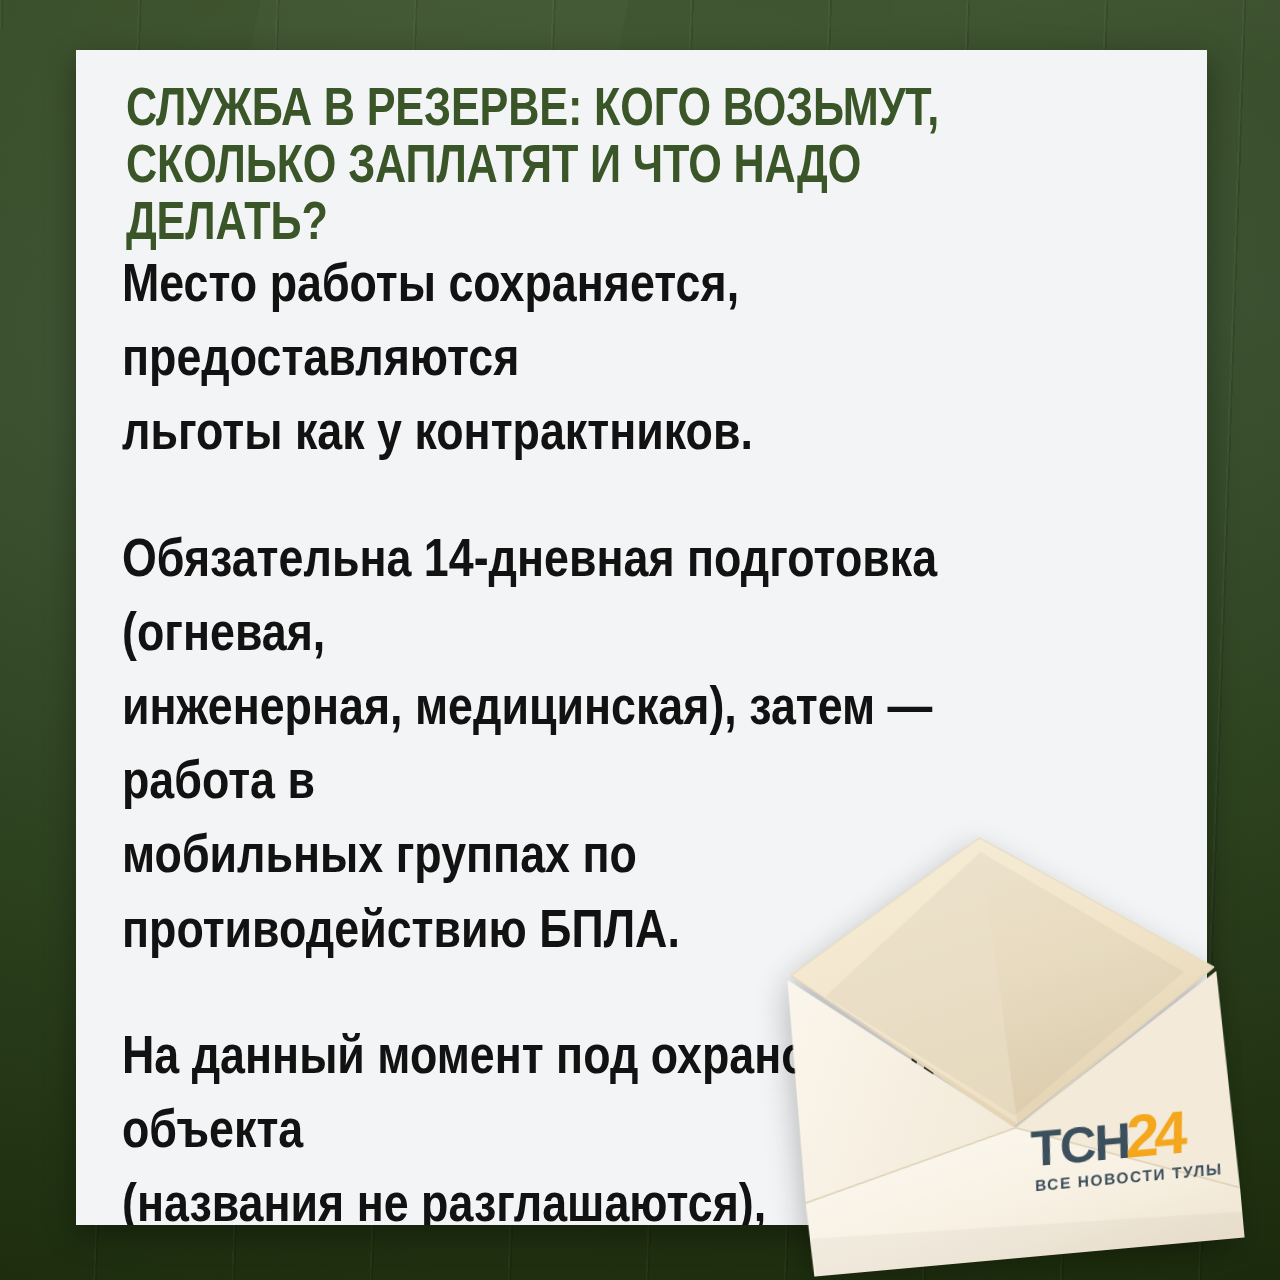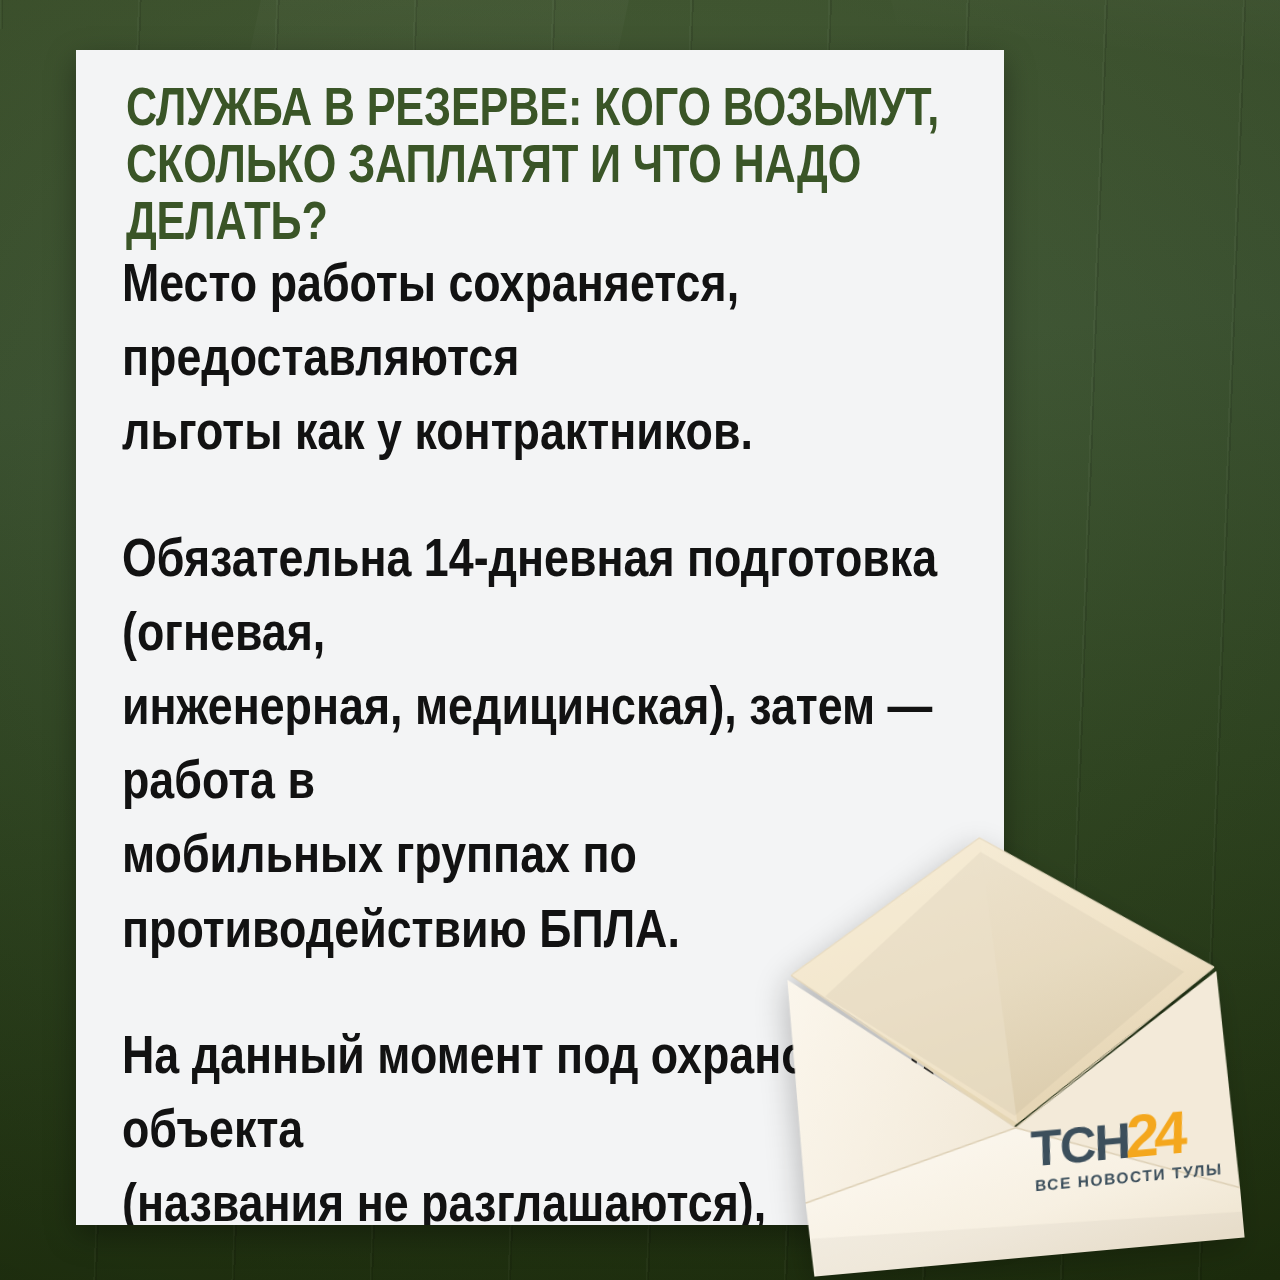--- a/index.html
+++ b/index.html
@@ -52,21 +52,21 @@
     transform:rotate(12deg);
   }
   .bg-vignette{
     position:absolute;inset:0;
     background:radial-gradient(120% 90% at 50% 35%,rgba(255,255,255,.05) 0%,rgba(0,0,0,.18) 78%, rgba(0,0,0,.30) 100%);
   }
 
   
   .card{
     position:absolute;
-    left:76px;top:50px;width:928px;height:1175px;
+    left:76px;top:50px;width:1131px;height:1175px;
     background:#f3f4f5;
     box-shadow:0 10px 28px rgba(0,0,0,.35);
     overflow:hidden;
   }
 
   .headline{
     position:absolute;left:50px;top:28px;width:1040px;
     color:#3a5527;
     font-family:"Liberation Sans Narrow","Liberation Sans", sans-serif;
     font-weight:700;

